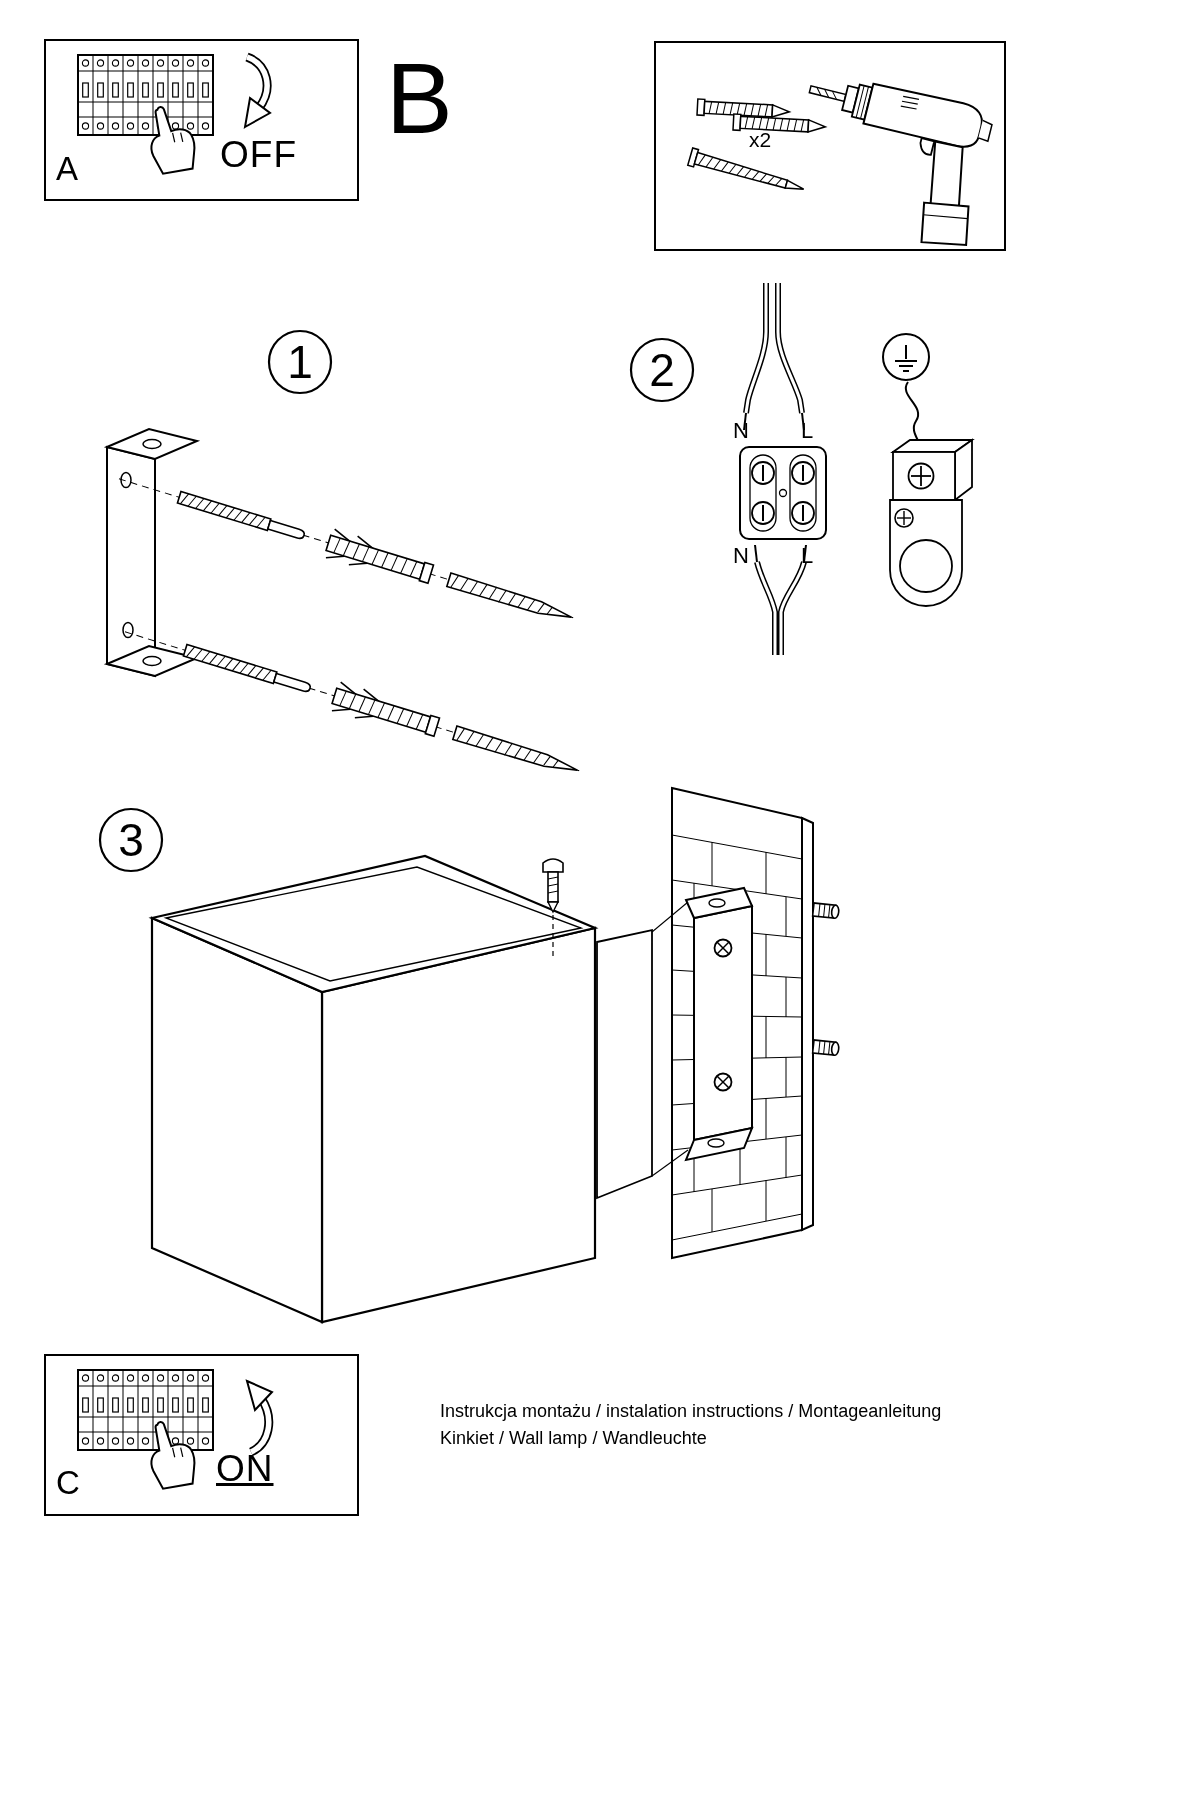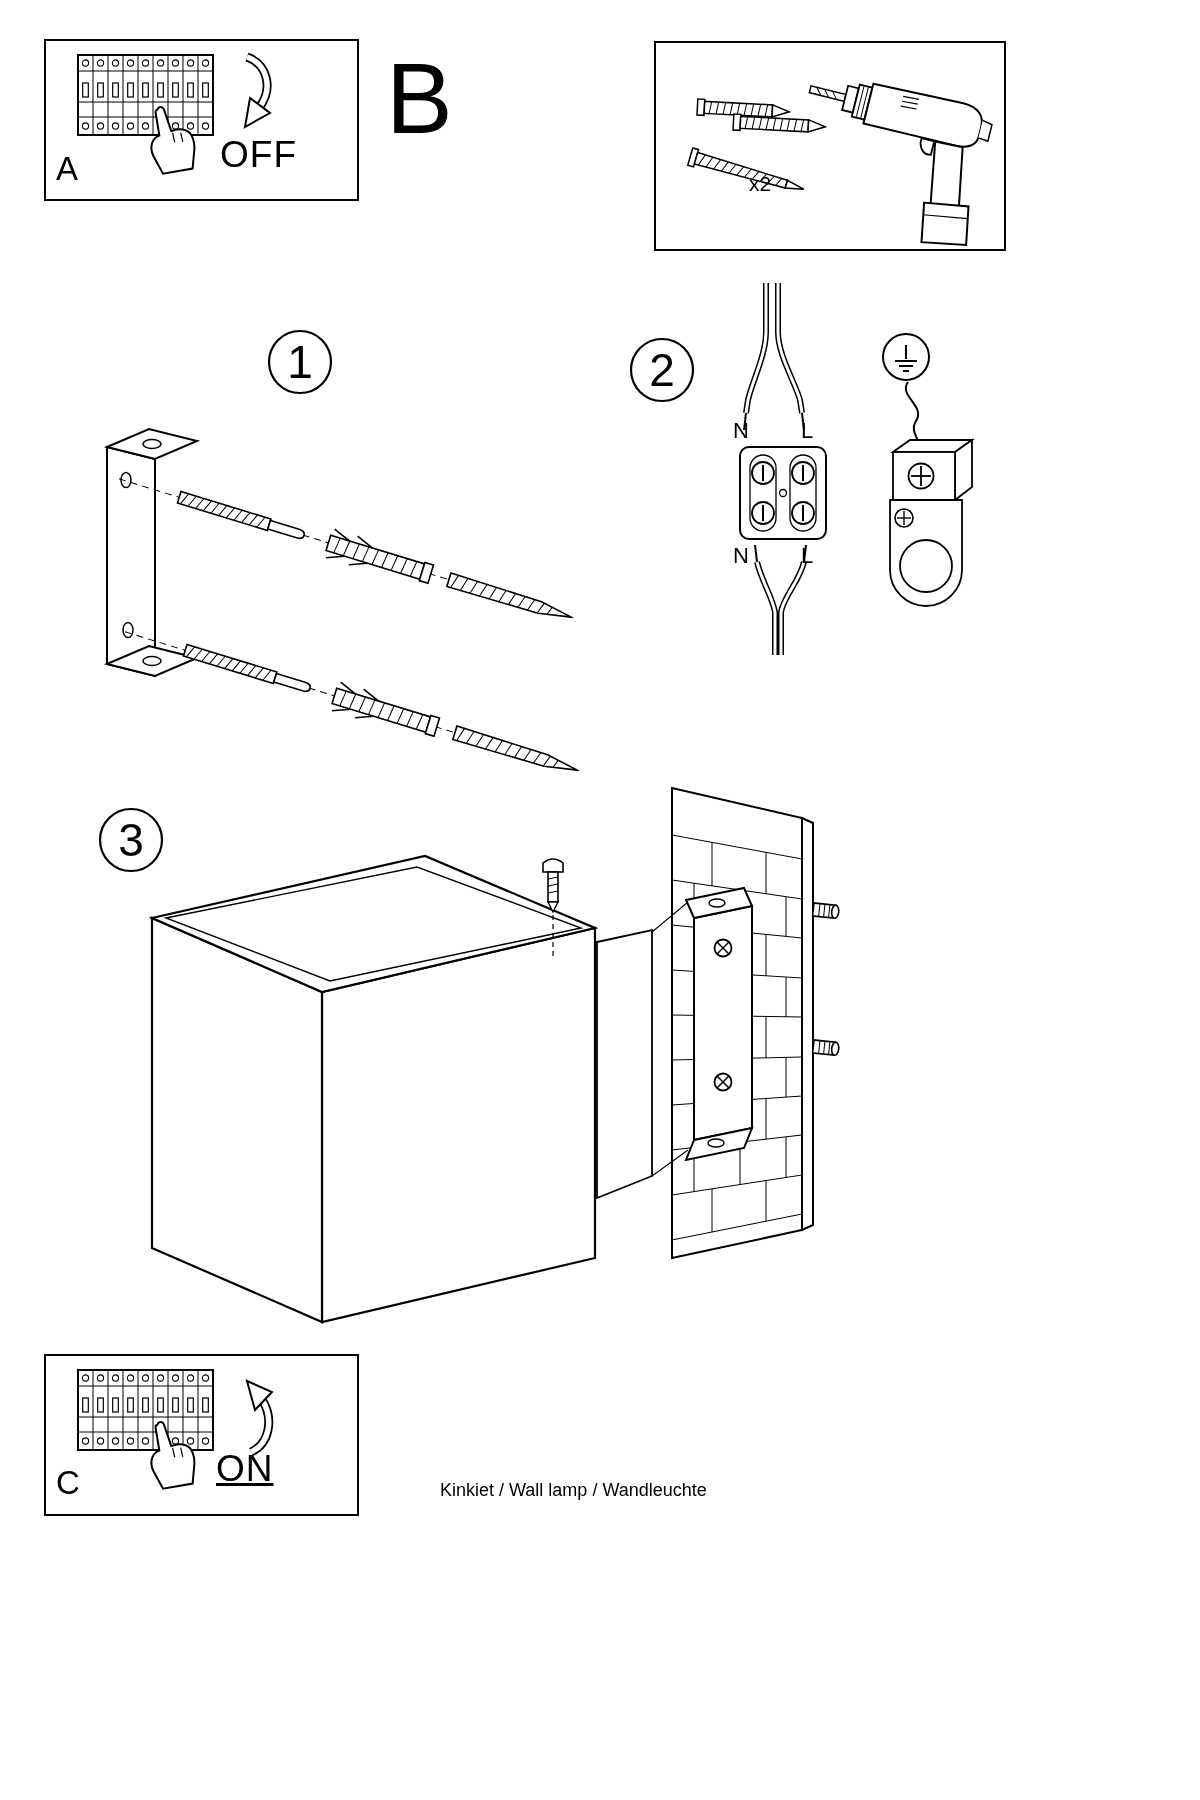--- a/index.html
+++ b/index.html
@@ -4,34 +4,34 @@
 <style>
   * { margin: 0; padding: 0; box-sizing: border-box; }
   html, body { background: #ffffff; }
   body { font-family: "Liberation Sans", sans-serif; color: #000; }
   .page { position: relative; width: 1200px; height: 1800px; background: #fff; overflow: hidden; }
   svg.art { position: absolute; left: 0; top: 0; }
   .t { position: absolute; color: #000; white-space: nowrap; }
   .t-a   { left: 56px;  top: 150px;  font-size: 33px; }
   .t-off { left: 220px; top: 134px;  font-size: 37px; letter-spacing: 1px; }
   .t-b   { left: 386px; top: 48px;   font-size: 100px; line-height: 1; }
-  .t-x2  { left: 749px; top: 128px;  font-size: 21px; margin-top: 44px; }
+  .t-x2  { left: 749px; top: 128px;  font-size: 21px; }
   .num   { width: 62px; height: 62px; display: flex; align-items: center; justify-content: center; font-size: 46px; }
   .n1 { left: 269px; top: 331px; }
   .n2 { left: 631px; top: 339px; }
   .n3 { left: 100px; top: 809px; }
   .nl { width: 26px; text-align: center; font-size: 22px; }
   .nl-tn { left: 728px; top: 418px; }
   .nl-tl { left: 794px; top: 418px; }
   .nl-bn { left: 728px; top: 543px; }
   .nl-bl { left: 794px; top: 543px; }
   .t-c   { left: 56px;  top: 1464px; font-size: 33px; }
   .t-on  { left: 216px; top: 1448px; font-size: 37px; letter-spacing: 1px; text-decoration: underline; }
   .f1 { left: 440px; top: 1401px; font-size: 18px; }
-  .f2 { left: 440px; top: 1480px; font-size: 18px; }
+  .f2 { left: 440px; top: 1428px; font-size: 18px; }
   .wire-o { stroke: #000; stroke-width: 6; fill: none; }
   .wire-i { stroke: #fff; stroke-width: 3; fill: none; }
 </style>
 </head>
 <body>
 
 <div class="page">
 
 <svg class="art" width="1200" height="1800" viewBox="0 0 1200 1800" xmlns="http://www.w3.org/2000/svg">
   <defs>
@@ -382,15 +382,16 @@
 <div class="t t-x2">x2</div>
 <div class="t num n1">1</div>
 <div class="t num n2">2</div>
 <div class="t num n3">3</div>
 <div class="t nl nl-tn">N</div>
 <div class="t nl nl-tl">L</div>
 <div class="t nl nl-bn">N</div>
 <div class="t nl nl-bl">L</div>
 <div class="t t-c">C</div>
 <div class="t t-on">ON</div>
+<div class="t f1">Instrukcja montażu / instalation instructions / Montageanleitung</div>
 <div class="t f2">Kinkiet / Wall lamp / Wandleuchte</div>
 
 </div>
 
 </body></html>

